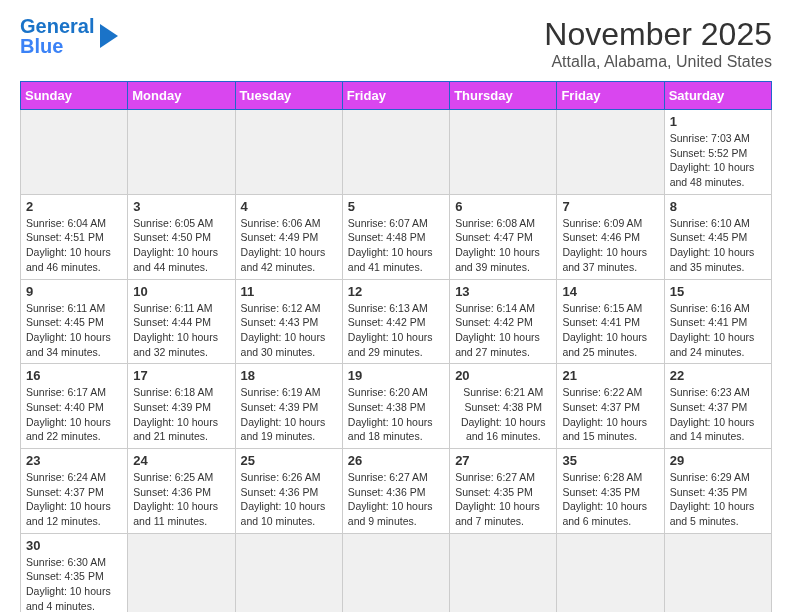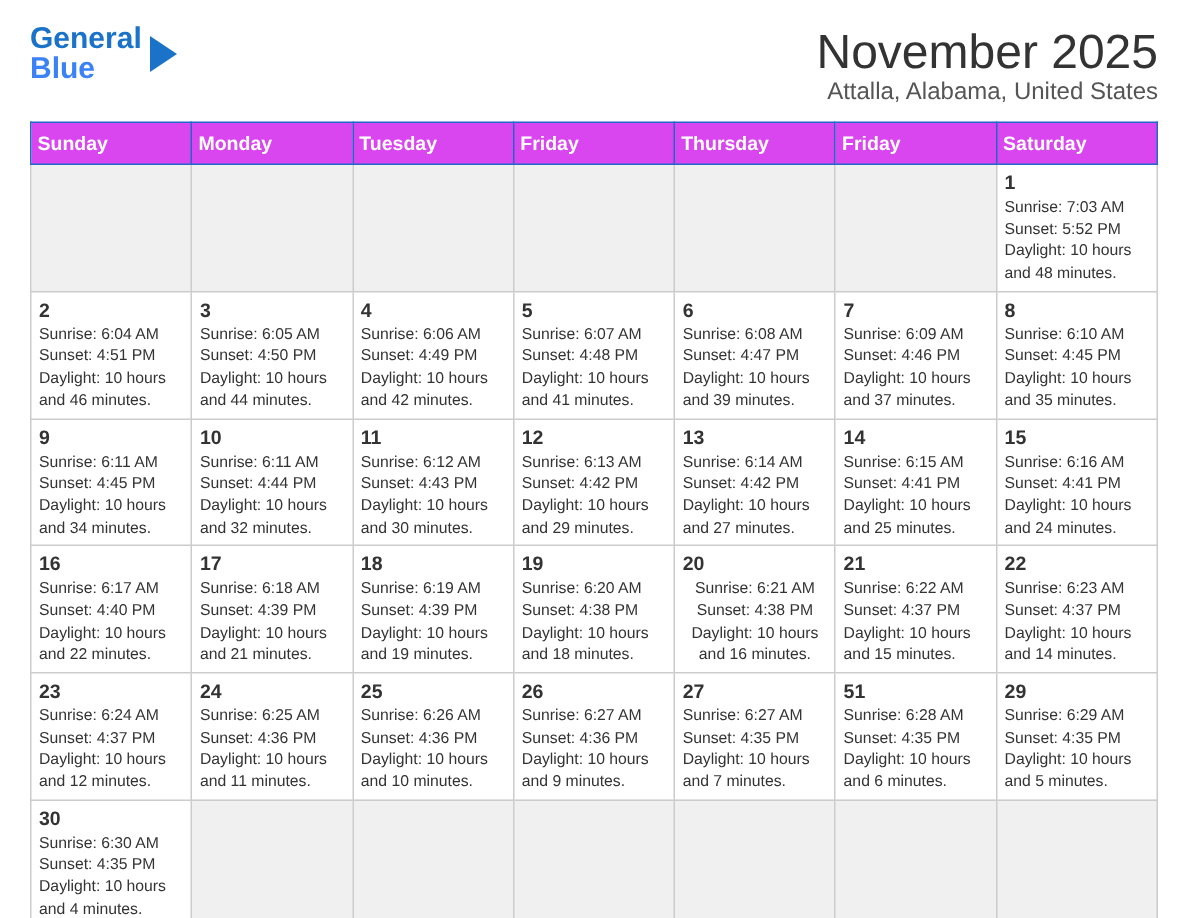--- a/index.html
+++ b/index.html
@@ -320,21 +320,21 @@
 and 9 minutes.</div>
           </td>
           <td>
             <div class="day-number">27</div>
             <div class="day-info" style="white-space: pre-line;">Sunrise: 6:27 AM
 Sunset: 4:35 PM
 Daylight: 10 hours
 and 7 minutes.</div>
           </td>
           <td>
-            <div class="day-number">51</div>
+            <div class="day-number">35</div>
             <div class="day-info" style="white-space: pre-line;">Sunrise: 6:28 AM
 Sunset: 4:35 PM
 Daylight: 10 hours
 and 6 minutes.</div>
           </td>
           <td>
             <div class="day-number">29</div>
             <div class="day-info" style="white-space: pre-line;">Sunrise: 6:29 AM
 Sunset: 4:35 PM
 Daylight: 10 hours

